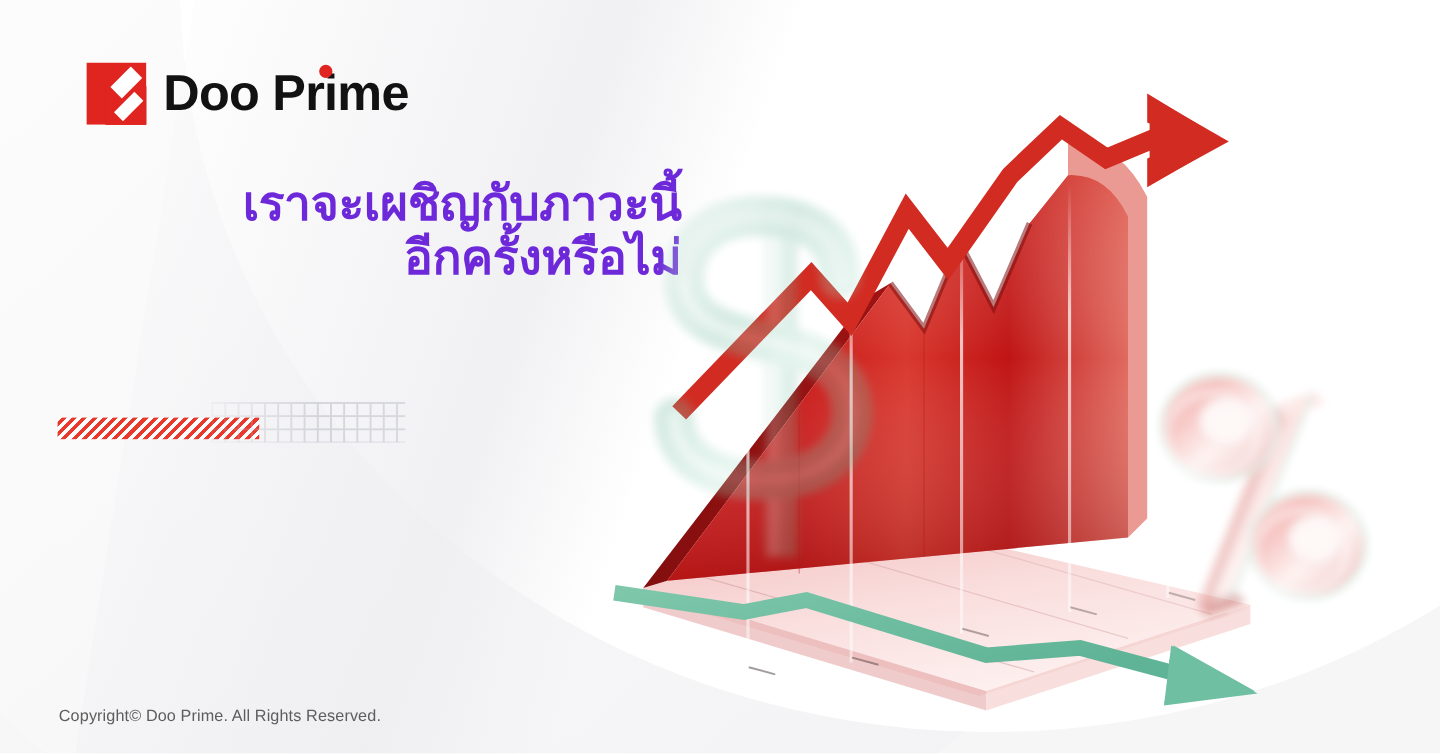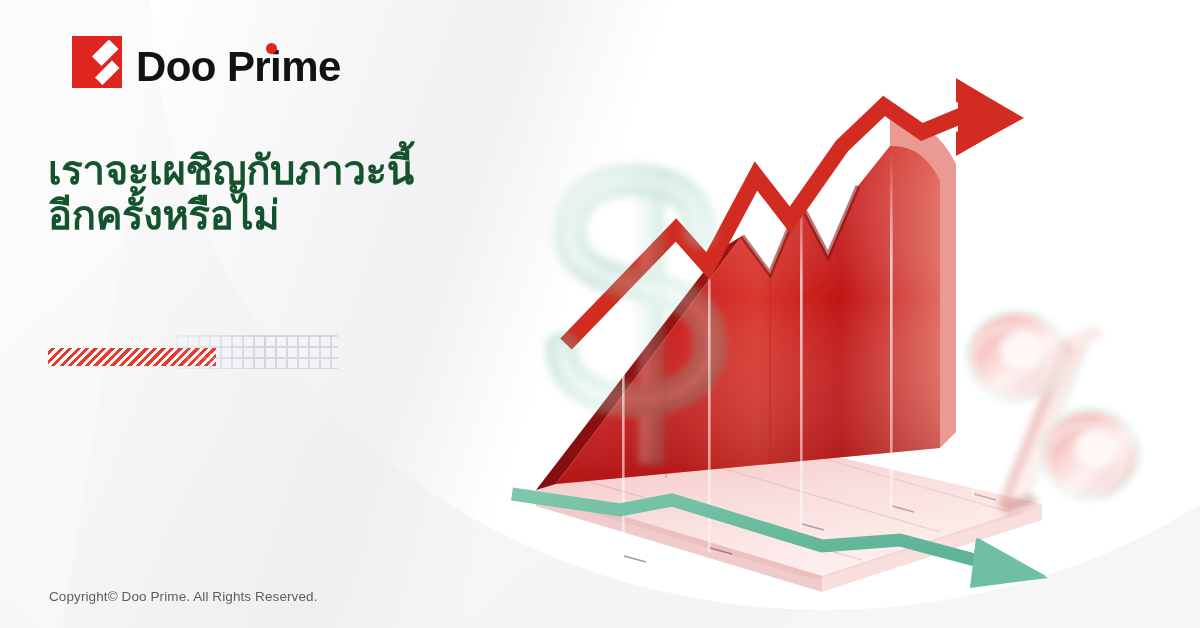--- a/index.html
+++ b/index.html
@@ -42,23 +42,23 @@
     position: absolute;
     left: 120px; top: -160px;
     width: 640px; height: 900px;
     background: linear-gradient(100deg, rgba(255,255,255,0) 0%, rgba(238,238,241,.85) 48%, rgba(255,255,255,0) 66%);
     transform: rotate(9deg);
   }
 
   
   .logo {
     position: absolute;
-    left: 48px; top: 36px;
+    left: 48px; top: 52px;
     display: flex;
-    align-items: flex-end;
+    align-items: center;
     gap: 14px;
     padding-left: 24px;
   }
   .logo-mark { width: 50px; height: 52px; display: block; }
   .logo-word {
     position: relative;
     font-size: 42px;
     font-weight: 700;
     letter-spacing: -0.6px;
     color: #121212;
@@ -80,21 +80,21 @@
     width: 520px;
   }
   .hl-line {
     font-size: 40px;
     font-weight: 700;
     line-height: 1.12;
     letter-spacing: -0.3px;
     white-space: nowrap;
   }
   .hl-red   { color: #E03127; }
-  .hl-black { color: #14532d; }
+  .hl-black { color: #6d28d9; text-align: right; }
 
   
   .deco { position: absolute; left: 48px; top: 335px; width: 290px; height: 40px; }
   .deco-stripe {
     position: absolute;
     left: 0; top: 13px;
     width: 168px; height: 18px;
     background: repeating-linear-gradient(
       -45deg,
       #E8392C 0px, #E8392C 3px,

